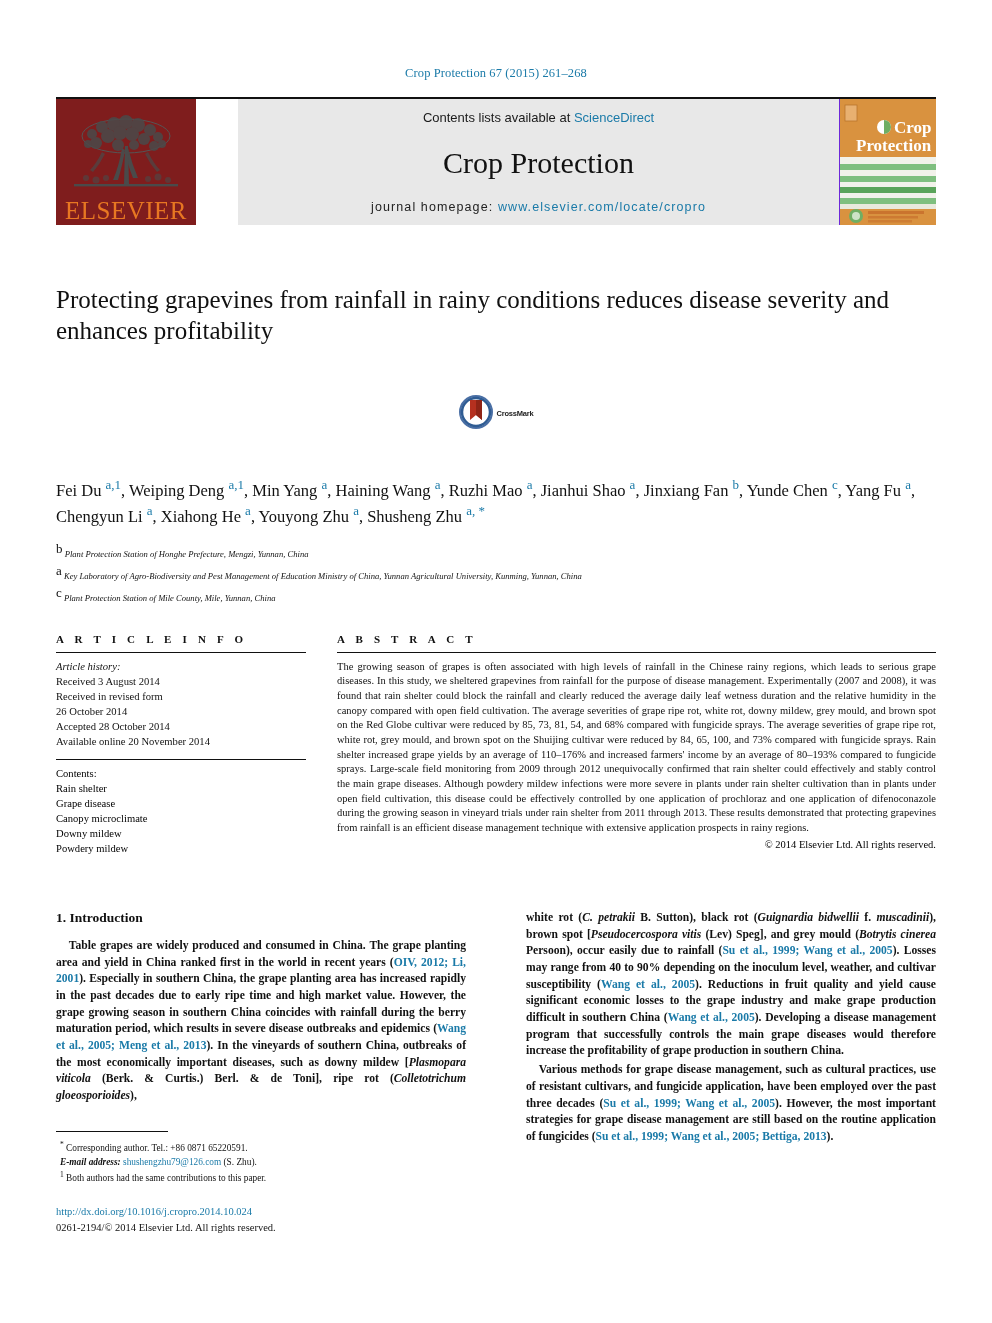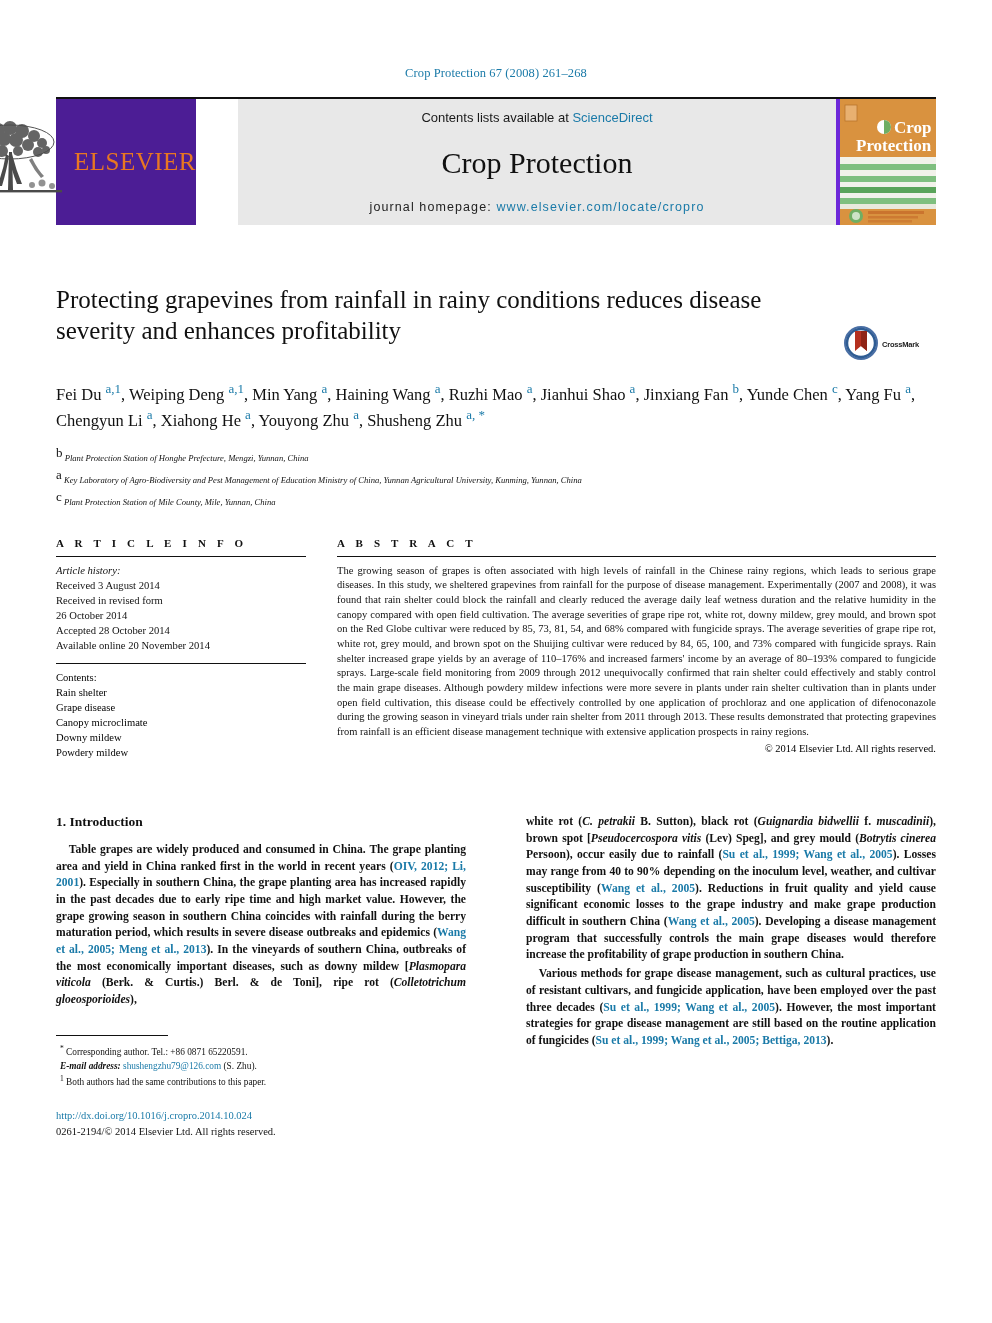--- a/index.html
+++ b/index.html
@@ -37,23 +37,23 @@
   .masthead {
     margin-top: 16px;
     border-top: 2.5px solid #111;
     display: flex;
     height: 126px;
   }
   .elsevier-logo {
     width: 140px;
     flex: 0 0 140px;
     position: relative;
-    background: #4c1d95;
-    display: flex;
-    flex-direction: row;
+    background: #7f1d1d;
+    display: flex;
+    flex-direction: column;
     justify-content: flex-end;
     align-items: center;
     padding-bottom: 2px;
     box-sizing: border-box;
   }
   .tree-svg { display:block; }
   .elsevier-word {
     font-family: "Liberation Serif", serif;
     color: #E87722;
     font-size: 25px;
@@ -90,30 +90,31 @@
     font-family: "Liberation Sans", sans-serif;
     font-size: 12.5px;
     letter-spacing: 1.1px;
     color: #222;
   }
   .homepage-line .url { color: #1a7aa8; }
   .cover-thumb {
     width: 96px;
     flex: 0 0 96px;
     position: relative;
-    border-left: 4px solid #6d28d9;
+    border-left: 1px solid #6d28d9;
     background: #b91c1c;
     overflow: hidden;
   }
 
   
   .title-block {
     margin-top: 42px;
     display: flex;
-    align-items: flex-end;
+    align-items: center;
+    flex-direction: column;
   }
   .article-title {
     flex: 1 1 auto;
     font-size: 25px;
     line-height: 1.26;
     color: #111;
     font-family: "Liberation Serif", serif;
     padding-right: 12px;
     font-weight: 400;
   }
@@ -256,21 +257,21 @@
     font-size: 10.5px;
     color: #111;
     line-height: 1.5;
   }
 </style>
 </head>
 <body>
 
 <div class="page">
 
-  <div class="running-head">Crop Protection 67 (2008) 261–268</div>
+  <div class="running-head">Crop Protection 67 (2015) 261–268</div>
 
   <div class="masthead">
 
     <div class="elsevier-logo">
       <span>
         <svg class="tree-svg" width="128" height="86" viewBox="0 0 128 86" aria-hidden="true">
           <g fill="#4a4a4a">
             <ellipse cx="64" cy="24" rx="44" ry="17" fill="none" stroke="#555" stroke-width="1"></ellipse>
             <g opacity="0.85">
               <circle cx="30" cy="22" r="5"></circle>

